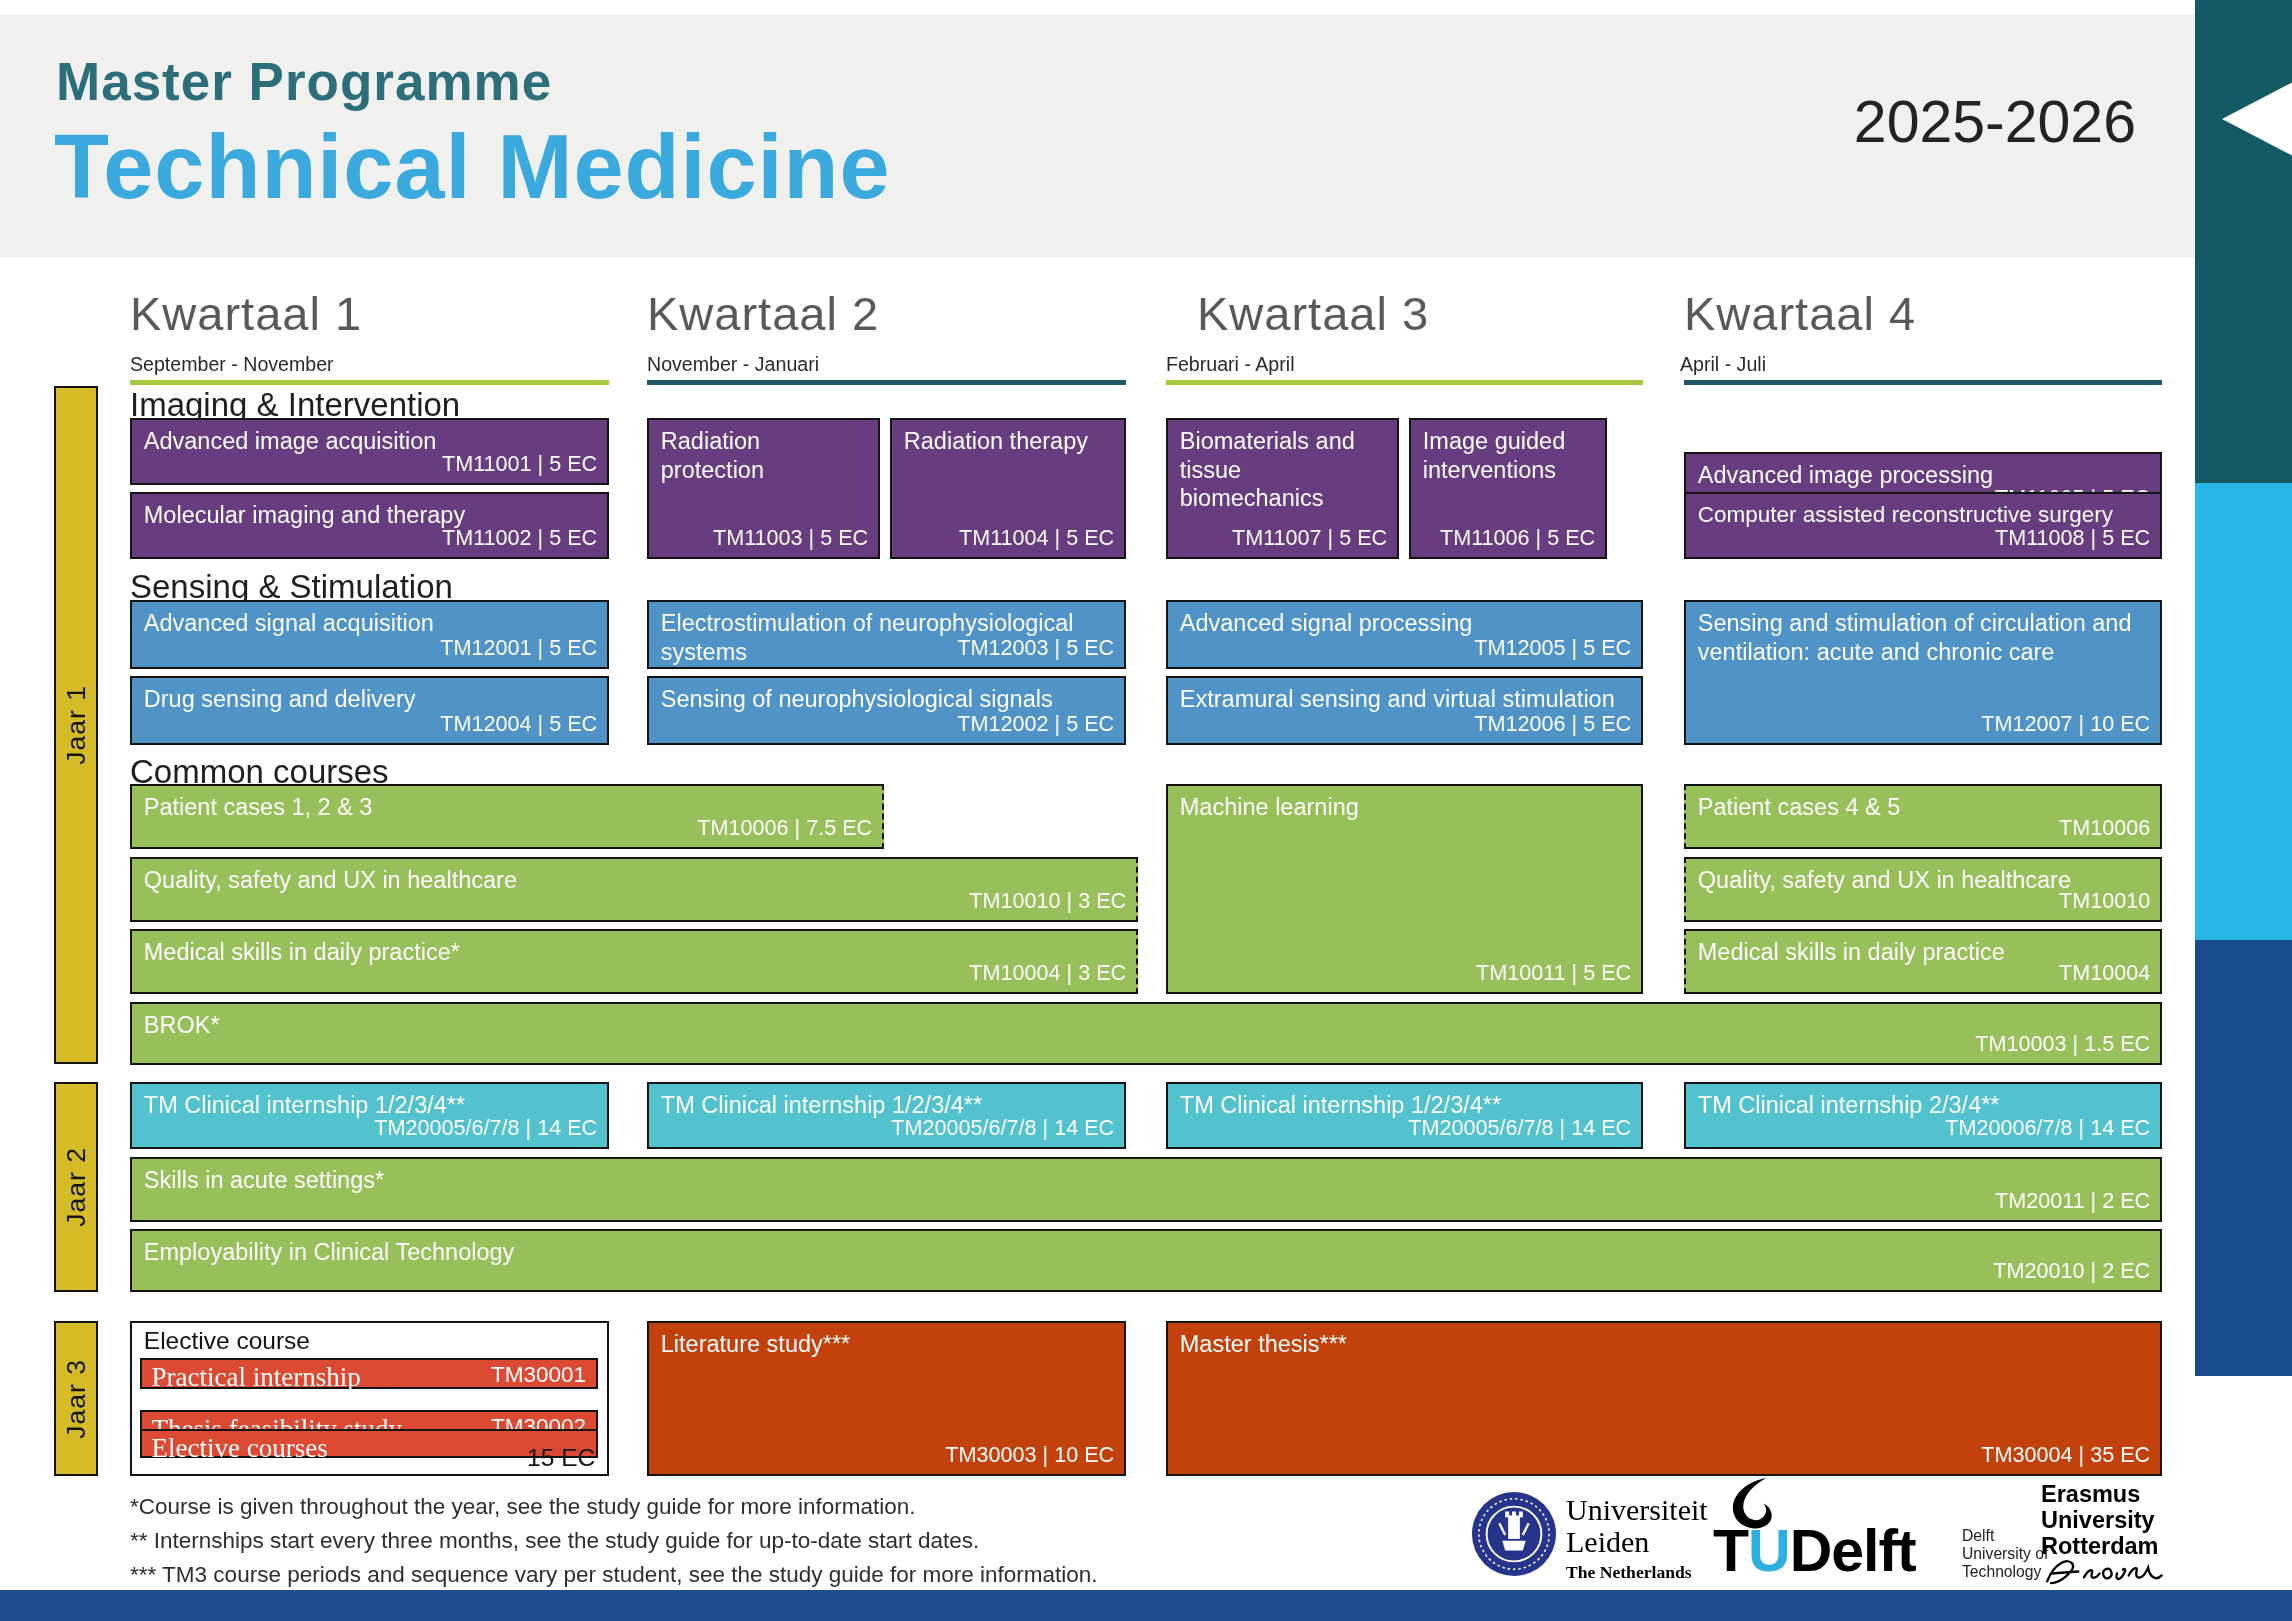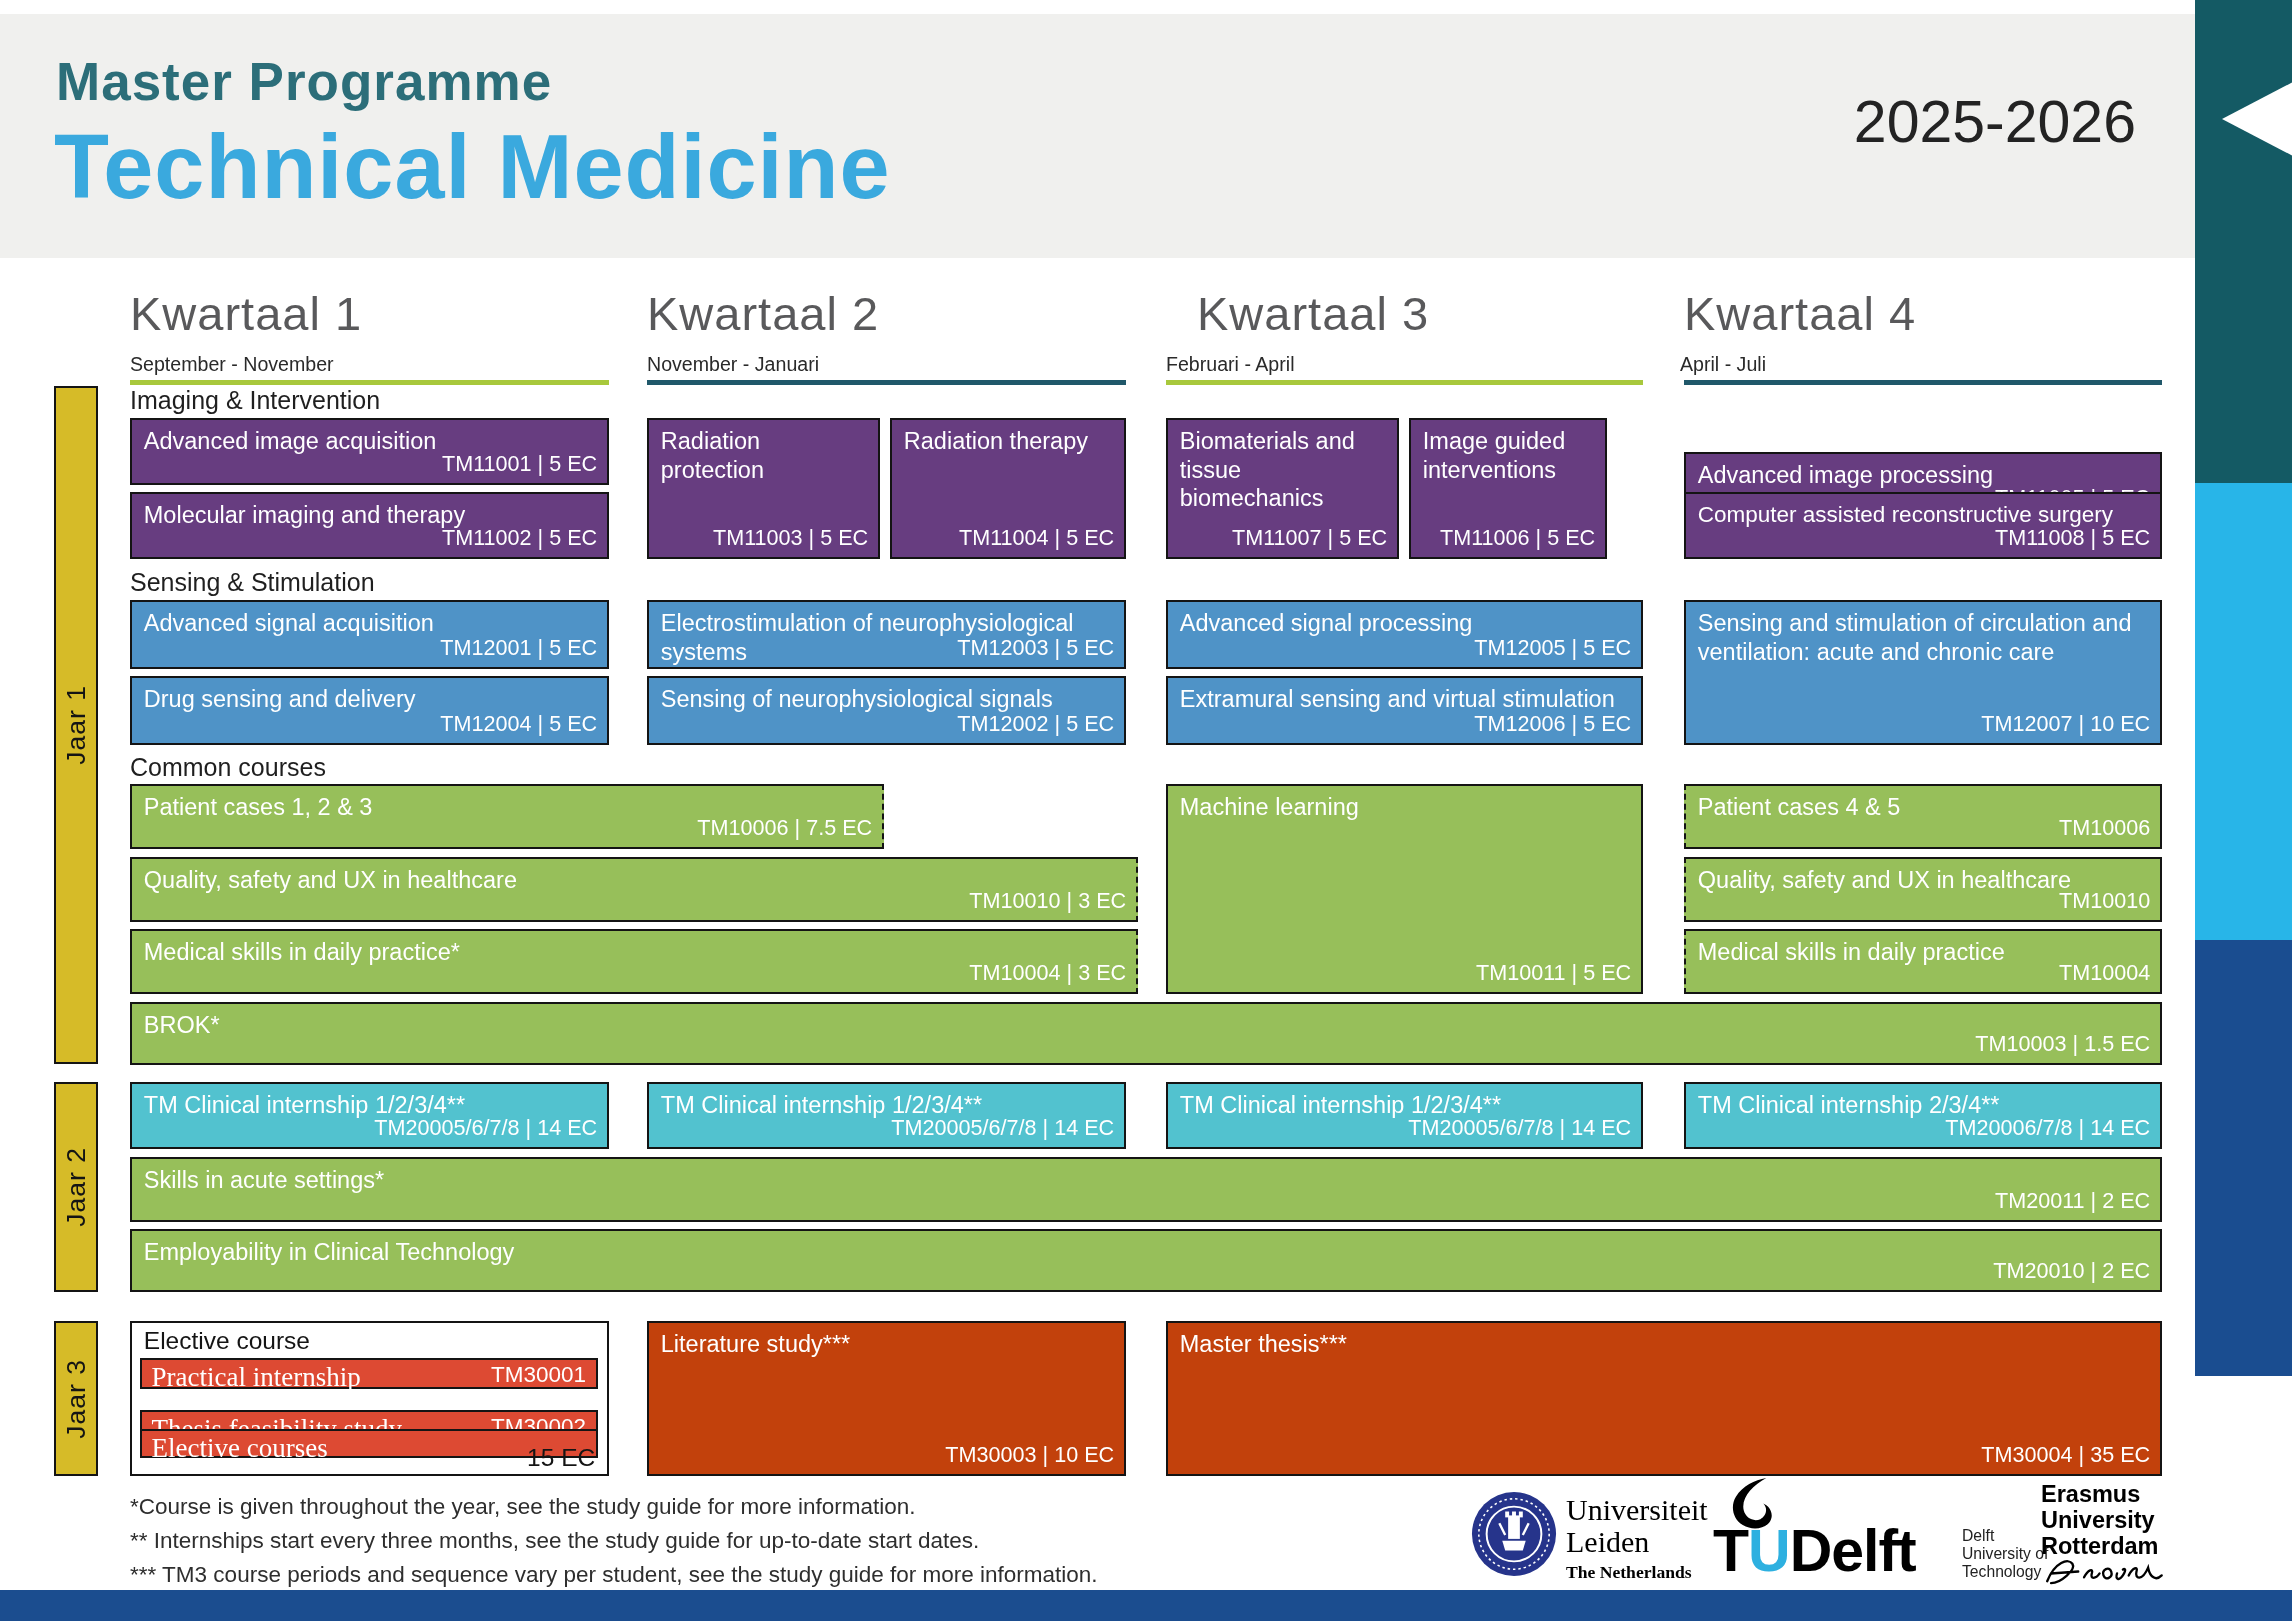--- a/index.html
+++ b/index.html
@@ -24,21 +24,21 @@
   .q-title{position:absolute;top:286px;font-size:47px;font-weight:500;color:#59595b;letter-spacing:1px;}
   .q-date{position:absolute;top:353px;font-size:19.6px;color:#2a2a2a;}
   .q-line{position:absolute;top:380px;height:4.9px;}
   .ul-green{background:#a8c83c;}
   .ul-teal{background:#20586a;}
   
   .jaar{position:absolute;left:54px;width:44px;background:#d6bb28;border:2.9px solid #141414;box-sizing:border-box;
     display:flex;align-items:center;justify-content:center;}
   .jaar span{writing-mode:vertical-rl;transform:rotate(180deg);font-size:26.5px;color:#141414;letter-spacing:1px;}
   
-  .sec-label{position:absolute;font-size:25px;color:#1f1f1f;text-align:right;}
+  .sec-label{position:absolute;font-size:33px;color:#1f1f1f;text-align:right;}
   
   .course{position:absolute;border:2.9px solid #141414;box-sizing:border-box;color:#fff;}
   .course .c-title{position:absolute;left:11.8px;top:6.9px;right:11.8px;font-size:23.5px;line-height:1.22;}
   .course .c-code{position:absolute;right:9.8px;bottom:5.9px;font-size:21.6px;white-space:nowrap;}
   .purple{background:#673d80;}
   .blue{background:#4f93c7;}
   .green{background:#97bf5a;}
   .cyan{background:#52c2cf;}
   .red{background:#c2410c;}
   .dash-right{border-right:2.9px dashed #141414;}

